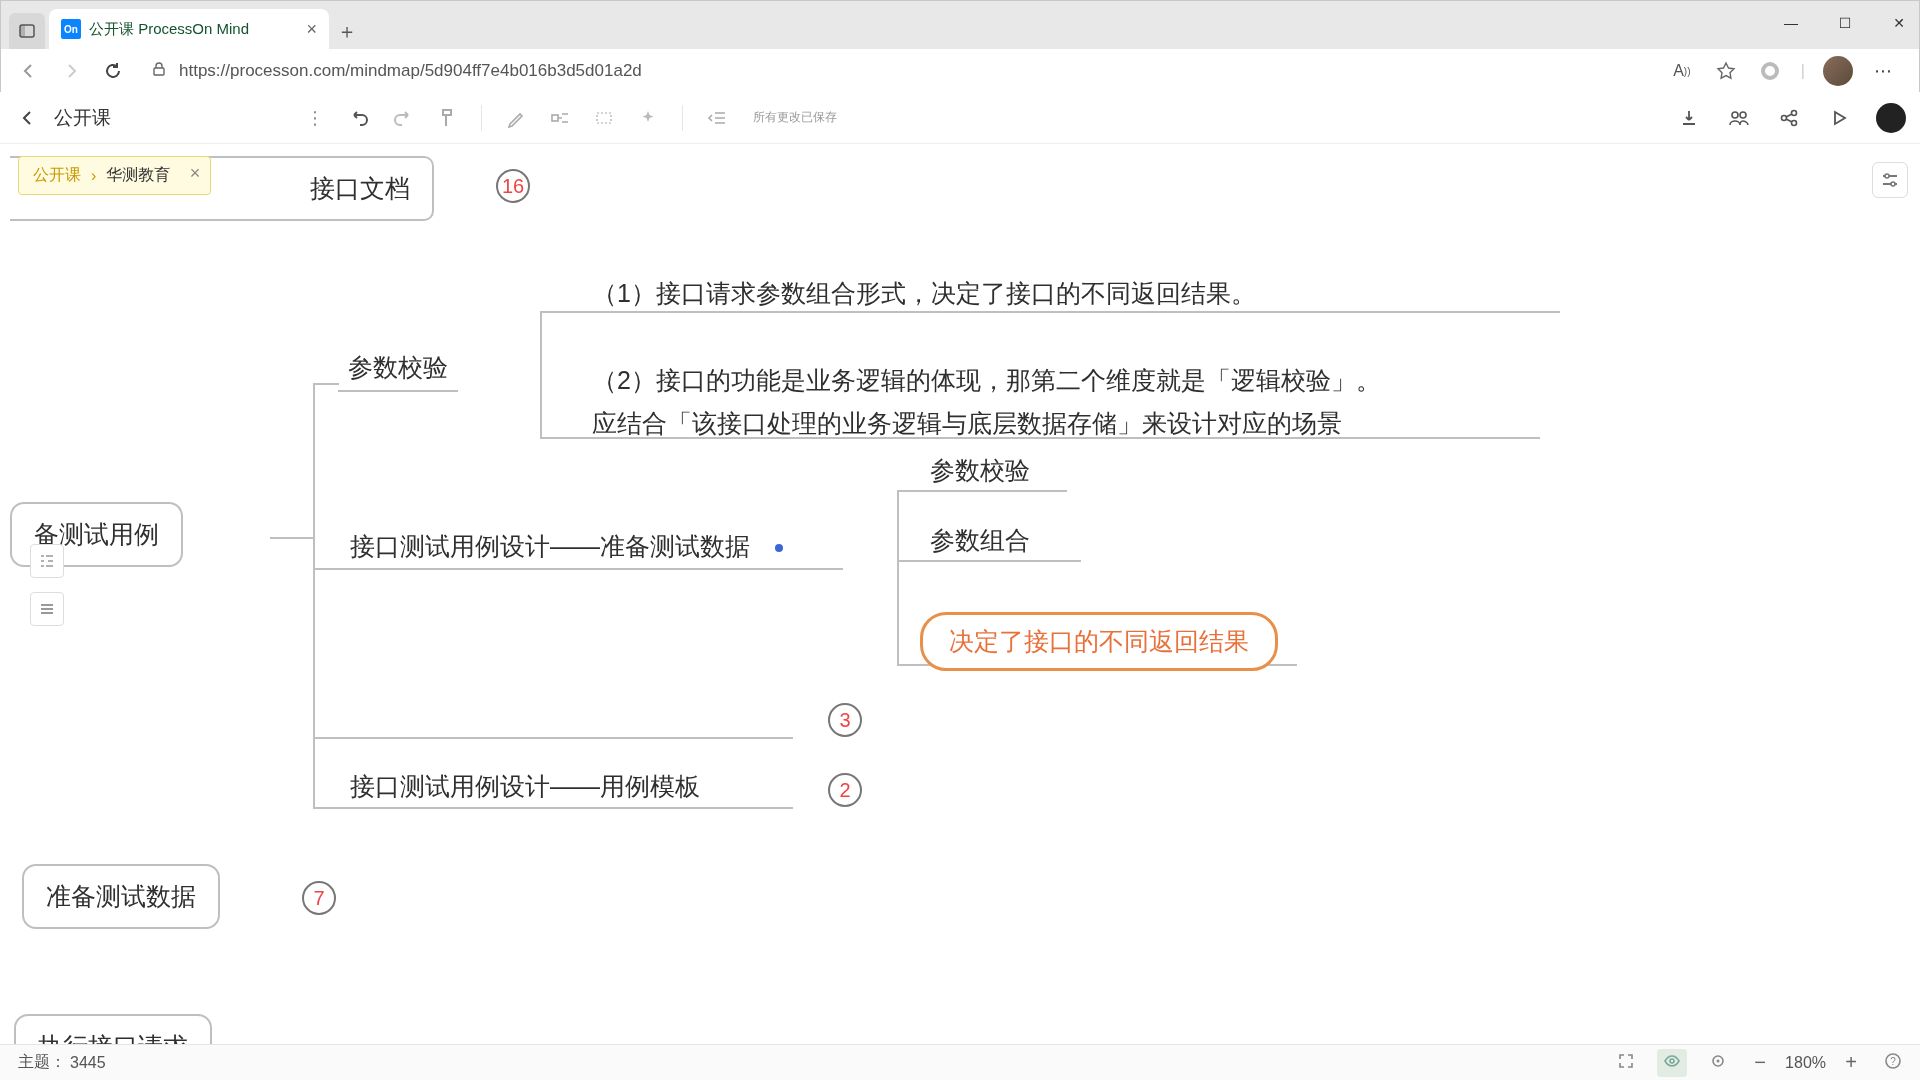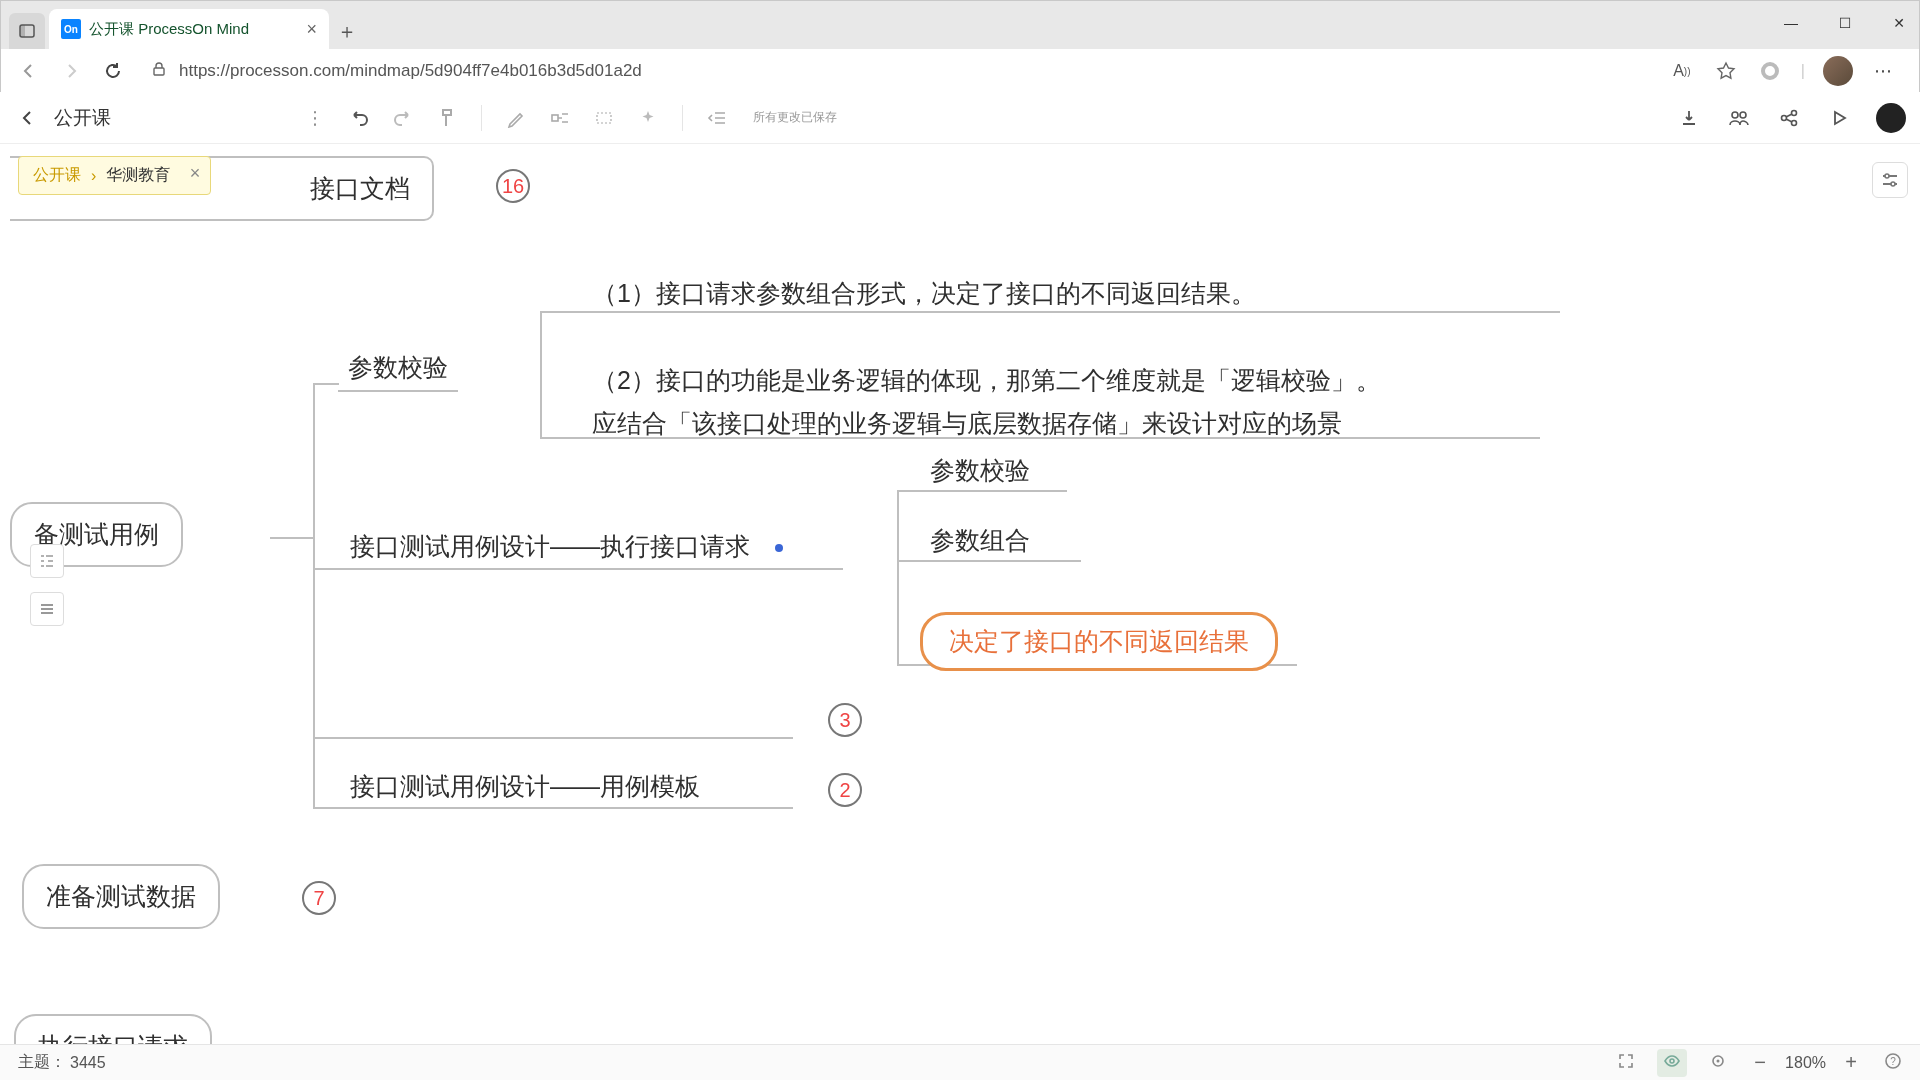--- a/index.html
+++ b/index.html
@@ -45,21 +45,21 @@
 .crumb-link{color:#c99a00}
 .crumb-sep{color:#c99a00}
 .crumb-cur{color:#333;font-weight:500}
 .crumb-close{position:absolute;right:10px;top:6px;color:#888;font-size:18px;cursor:pointer}
 
 
 .canvas{position:absolute;left:0;top:144px;right:0;bottom:36px;background:#fff;overflow:hidden}
 
 
 .node{position:absolute;font-size:25px;color:#2f2f2f}
-.node-box{border:2px solid #bfbfbf;border-radius:22px;padding:14px 22px;background:#fff}
+.node-box{border:2px solid #bfbfbf;border-radius:14px;padding:14px 22px;background:#fff}
 .node-underline{border-bottom:2px solid #bfbfbf;padding:6px 10px}
 .circle-count{display:inline-flex;align-items:center;justify-content:center;width:34px;height:34px;border:2px solid #777;border-radius:50%;font-size:20px;color:#ef4444;margin-left:18px}
 .highlight-box{border:3px solid #e8904a;border-radius:26px;padding:10px 26px;color:#e8703a;font-size:25px;background:#fff}
 .blue-dot{display:inline-block;width:8px;height:8px;background:#3a66d6;border-radius:50%;margin-left:18px;vertical-align:middle}
 
 
 .hline{position:absolute;height:2px;background:#bfbfbf}
 .vline{position:absolute;width:2px;background:#bfbfbf}
 
 
@@ -258,21 +258,21 @@
   </div>
 
   <div class="node node-box" style="left:10px;top:358px">
     <span>备测试用例</span>
   </div>
   <div class="vline" style="left:313px;top:239px;height:426px"></div>
   <div class="hline" style="left:270px;top:393px;width:44px"></div>
 
   <div class="hline" style="left:313px;top:424px;width:530px"></div>
   <div class="node" style="left:350px;top:386px">
-    <span>接口测试用例设计——执行接口请求</span>
+    <span>接口测试用例设计——准备测试数据</span>
     <span class="blue-dot"></span>
   </div>
 
   <div class="vline" style="left:897px;top:346px;height:174px"></div>
   <div class="hline" style="left:897px;top:346px;width:170px"></div>
   <div class="node" style="left:930px;top:310px">
     <span>参数校验</span>
   </div>
   <div class="hline" style="left:897px;top:416px;width:184px"></div>
   <div class="node" style="left:930px;top:380px">

